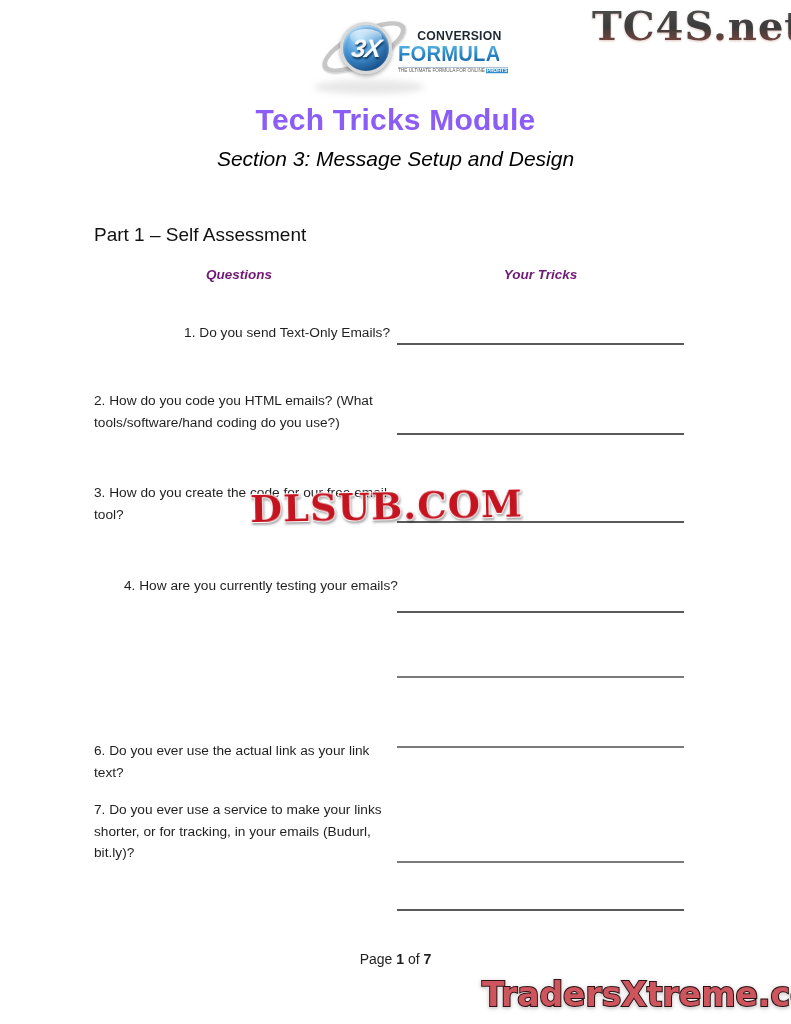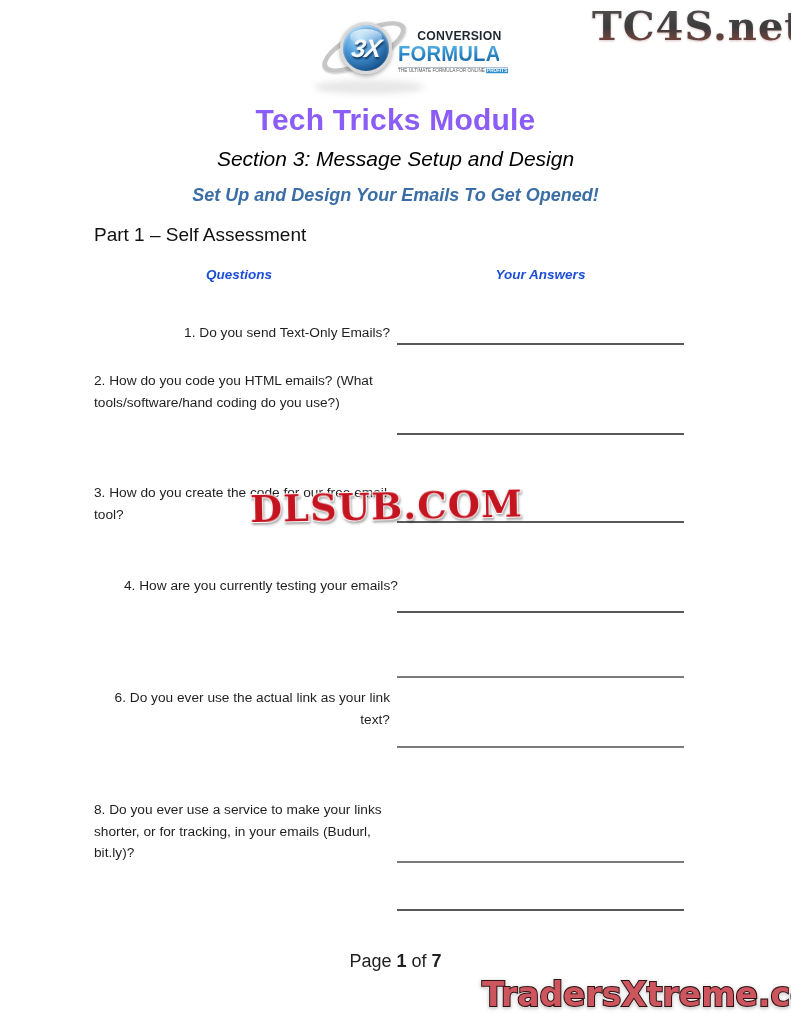--- a/index.html
+++ b/index.html
@@ -108,21 +108,21 @@
   }
   .part-heading {
     position: absolute; left: 94px; top: 224px;
     font-size: 19px; color: #111;
     text-underline-offset: 3px;
   }
 
   
   .col-header {
     position: absolute; top: 267px;
-    font-size: 13.5px; font-weight: bold; font-style: italic; color: #1d4ed8;
+    font-size: 13.5px; font-weight: bold; font-style: italic; color: #701a75;
     text-align: center;
   }
   .col-header.q { left: 94px; width: 290px; }
   .col-header.a { left: 397px; width: 287px; }
 
   .question {
     position: absolute; left: 94px; width: 296px;
     font-size: 13.7px; line-height: 21.5px; color: #1f1f1f;
   }
   .answer-line {
@@ -142,21 +142,21 @@
     -webkit-text-stroke: 2px #ffffff;
     paint-order: stroke fill;
     transform: rotate(-1.2deg);
     filter: drop-shadow(1px 2px 1px rgba(0,0,0,0.35));
     white-space: nowrap;
   }
 
   
   .page-number {
     position: absolute; left: 0; top: 951px; width: 100%;
-    text-align: center; font-size: 18px; color: #1f1f1f;
+    text-align: center; font-size: 14px; color: #1f1f1f;
   }
   .page-number b { font-weight: bold; }
   .traders {
     position: absolute; left: 482px; top: 975px; width: 309px;
     font-family: "DejaVu Sans", sans-serif;
     font-weight: bold;
     font-size: 33px;
     letter-spacing: 0px;
     color: #cd565e;
     -webkit-text-stroke: 2px #2e1214;
@@ -181,32 +181,31 @@
     <div class="logo-reflect"></div>
     <div class="logo-text">
       <div class="logo-line1">CONVERSION</div>
       <div class="logo-line2">FORMULA</div>
       <div class="logo-tagline"><span>THE ULTIMATE FORMULA FOR ONLINE </span><span class="accent">PROFITS</span></div>
     </div>
   </div>
 
   <div class="title">Tech Tricks Module</div>
   <div class="section-title">Section 3: Message Setup and Design</div>
-  <div class="subtitle">Set Up and Design Your Emails To Get Opened!</div>
   <div class="part-heading">Part 1 – Self Assessment</div>
 
   <div class="col-header q">Questions</div>
-  <div class="col-header a">Your Answers</div>
+  <div class="col-header a">Your Tricks</div>
 
   <div class="question" style="top:322px;text-align:right;">1. Do you send Text-Only Emails?</div>
-  <div class="question" style="top:370px;">2. How do you code you HTML emails? (What tools/software/hand coding do you use?)</div>
+  <div class="question" style="top:390px;">2. How do you code you HTML emails? (What tools/software/hand coding do you use?)</div>
   <div class="question" style="top:482px;">3. How do you create the code for our free email tool?</div>
   <div class="question" style="top:575px;margin-left:30px;">4. How are you currently testing your emails?</div>
-  <div class="question" style="top:687px;text-align:right;">6. Do you ever use the actual link as your link text?</div>
-  <div class="question" style="top:799px;">8. Do you ever use a service to make your links shorter, or for tracking, in your emails (Budurl, bit.ly)?</div>
+  <div class="question" style="top:740px;">6. Do you ever use the actual link as your link text?</div>
+  <div class="question" style="top:799px;">7. Do you ever use a service to make your links shorter, or for tracking, in your emails (Budurl, bit.ly)?</div>
 
   <div class="answer-line" style="top:343px;"></div>
   <div class="answer-line" style="top:433px;"></div>
   <div class="answer-line" style="top:521px;"></div>
   <div class="answer-line" style="top:611px;"></div>
   <div class="answer-line light" style="top:676px;"></div>
   <div class="answer-line light" style="top:746px;"></div>
   <div class="answer-line light" style="top:861px;"></div>
   <div class="answer-line" style="top:909px;"></div>
 

